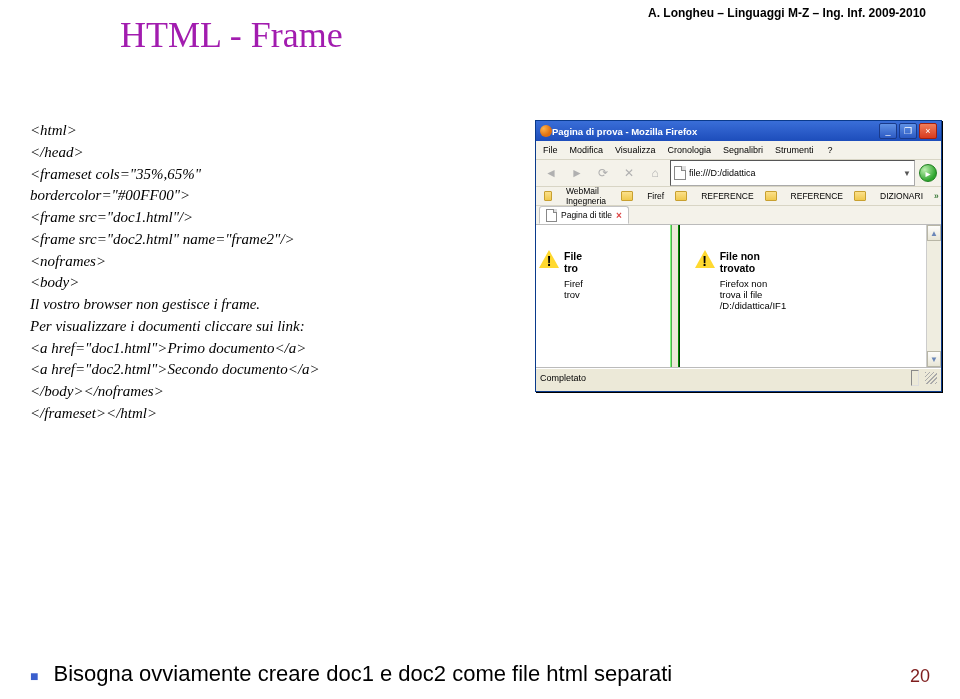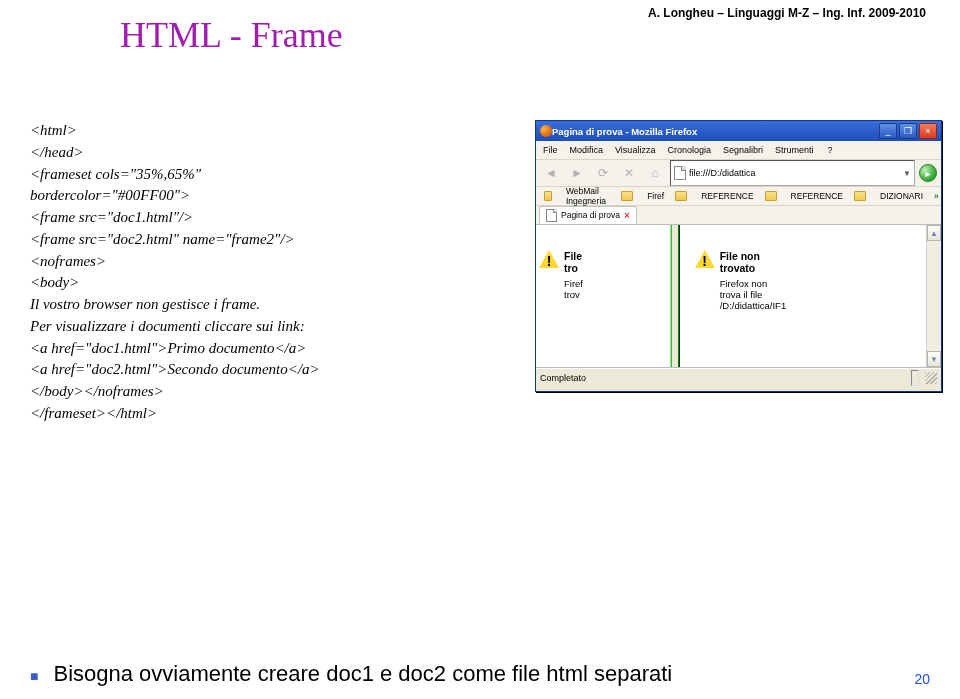--- a/index.html
+++ b/index.html
@@ -56,22 +56,22 @@
 .bullet-line::before {
   content: "■";
   color: #3a5fcd;
   font-size: 14px;
   margin-right: 15px;
 }
 .page-num {
   position: absolute;
   bottom: 12px;
   right: 30px;
-  font-size: 14px;
-  color: #1d4ed8;
+  font-size: 18px;
+  color: #7f1d1d;
   font-family: Arial, sans-serif;
 }
 
 
 .browser {
   position: absolute;
   top: 120px;
   left: 535px;
   width: 405px;
   height: 270px;
@@ -339,21 +339,21 @@
       <span class="bk">
           <span class="fi"></span>
           <span>DIZIONARI</span>
         </span>
       <span class="bk expander"></span>
     </div>
 
     <div class="tabs-row">
       <div class="tab">
         <span class="pageicon"></span>
-        <span>Pagina di prova</span>
+        <span>Pagina di title</span>
         <span class="x">×</span>
       </div>
     </div>
 
     <div class="content">
       <div class="pane left">
         <div class="warn">
           <div class="tri">
               <span>!</span>
             </div>

